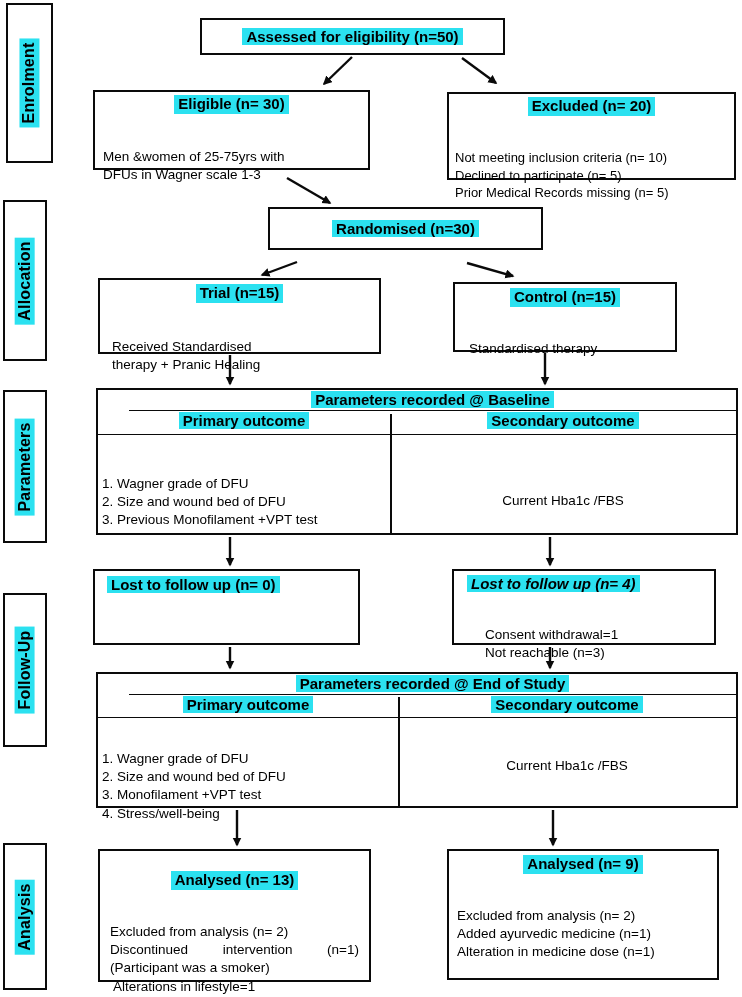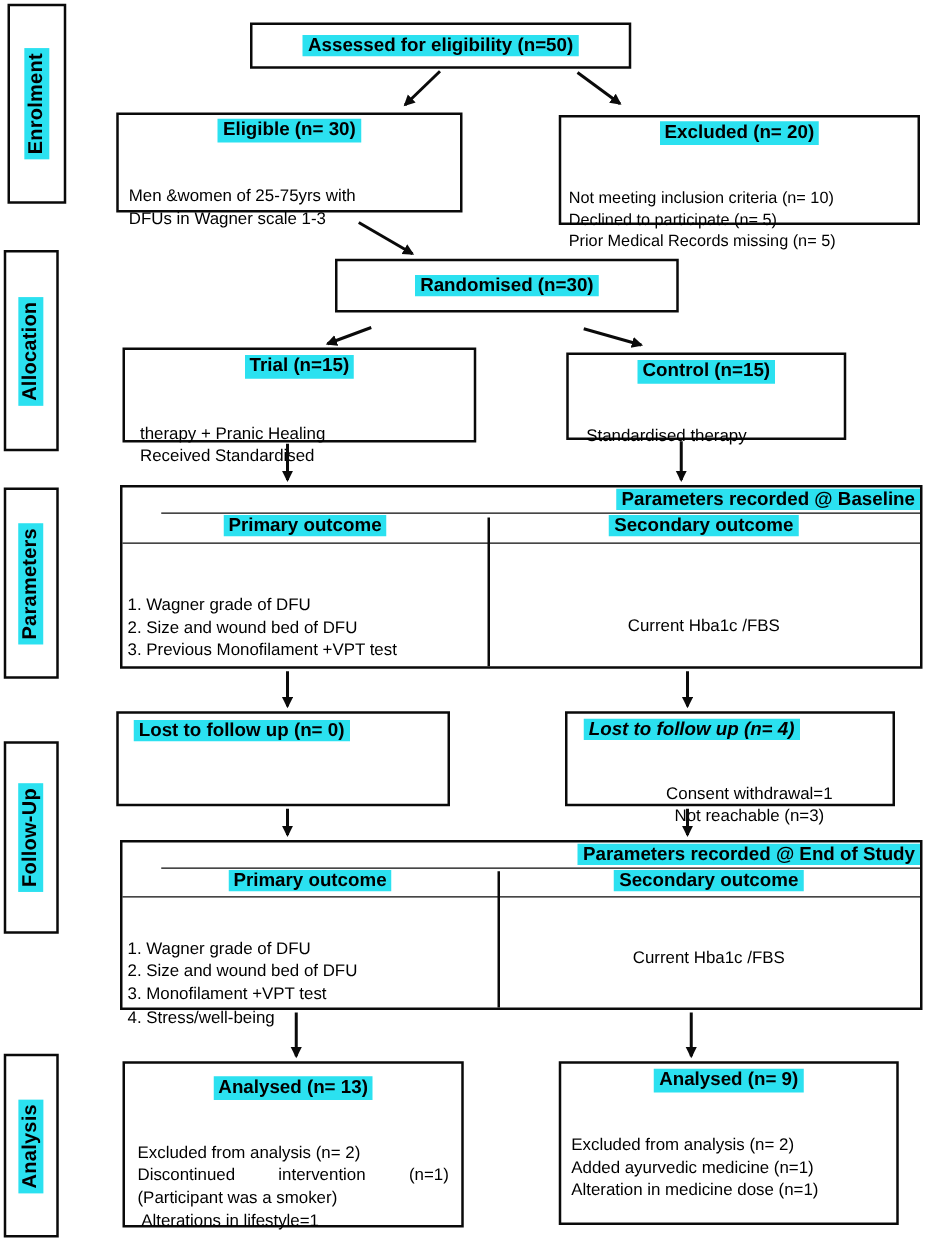--- a/index.html
+++ b/index.html
@@ -20,21 +20,21 @@
     transform:rotate(-90deg); white-space:nowrap; font-weight:bold;
     font-size:16px; background:var(--hl); padding:1px 4px; letter-spacing:0.2px;
   }
   .title-row { text-align:center; line-height:1.25; }
   .hl {
     background:var(--hl); font-weight:bold; font-size:15px; padding:0 4px;
     display:inline-block;
   }
   .body-text { font-size:13.5px; line-height:1.35;margin-top:32px; }
   .pad { padding:2px 8px; }
-  .tbl-title { text-align:right; border-bottom:1.5px solid #0a0a0a; padding:1px 0;margin-left:31px; }
+  .tbl-title { text-align:center; border-bottom:1.5px solid #0a0a0a; padding:1px 0;margin-left:31px; }
   .tbl-head { position:relative; border-bottom:1.5px solid #0a0a0a; padding:1px 0; }
   .cell-head { position:absolute; top:1px; text-align:center; }
   .vdiv { position:absolute; width:1.5px; background:#0a0a0a; }
   .arrows { position:absolute; left:0; top:0; z-index:5; pointer-events:none; }
   .list { padding:6px 4px 0 4px; }
   .just { text-align:justify; }
 </style>
 </head>
 <body>
 
@@ -104,22 +104,22 @@
 
   <div class="box" style="left:268px; top:207px; width:275px; height:43px; display:flex; align-items:center; justify-content:center;">
     <span class="hl">Randomised (n=30)</span>
   </div>
 
   <div class="box" style="left:98px; top:278px; width:283px; height:76px;">
     <div class="title-row" style="margin-top:3px;">
       <span class="hl">Trial (n=15)</span>
     </div>
     <div class="body-text" style="padding:3px 12px 0 12px;">
+      <div>Received Standardised</div>
       <div>therapy + Pranic Healing</div>
-      <div>Received Standardised</div>
     </div>
   </div>
 
   <div class="box" style="left:453px; top:282px; width:224px; height:70px;">
     <div class="title-row" style="margin-top:3px;">
       <span class="hl">Control (n=15)</span>
     </div>
     <div class="body-text" style="padding:1px 14px 0 14px;">
       <div>Standardised therapy</div>
     </div>
@@ -151,21 +151,21 @@
   <div class="box" style="left:93px; top:569px; width:267px; height:76px;">
     <div style="margin:5px 0 0 12px;">
       <span class="hl">Lost to follow up (n= 0)</span>
     </div>
   </div>
 
   <div class="box" style="left:452px; top:569px; width:264px; height:76px;">
     <div style="margin:4px 0 0 13px;font-style:italic;">
       <span class="hl">Lost to follow up (n= 4)</span>
     </div>
-    <div class="body-text" style="padding:1px 0 0 31px;text-align:center;">
+    <div class="body-text" style="padding:1px 0 0 31px;">
       <div>Consent withdrawal=1</div>
       <div>Not reachable (n=3)</div>
     </div>
   </div>
 
   <div class="box" style="left:96px; top:672px; width:642px; height:136px;">
     <div class="tbl-title">
       <span class="hl">Parameters recorded @ End of Study</span>
     </div>
     <div class="tbl-head" style="height:20px;">
@@ -182,21 +182,21 @@
       <div>2. Size and wound bed of DFU</div>
       <div>3. Monofilament +VPT test</div>
       <div>4. Stress/well-being</div>
     </div>
     <div style="position:absolute; left:300px; top:30px; right:0; height:60px; display:flex; align-items:center; justify-content:center;" class="body-text">
       <span>Current Hba1c /FBS</span>
     </div>
   </div>
 
   <div class="box" style="left:98px; top:849px; width:273px; height:133px;">
-    <div class="title-row" style="margin-top:9px;">
+    <div class="title-row" style="margin-top:19px;">
       <span class="hl">Analysed (n= 13)</span>
     </div>
     <div class="body-text" style="padding:1px 10px 0 10px;">
       <div>Excluded from analysis (n= 2)</div>
       <div class="just">Discontinued intervention (n=1) (Participant was a smoker)</div>
       <div style="padding-left:3px;">Alterations in lifestyle=1</div>
     </div>
   </div>
 
   <div class="box" style="left:447px; top:849px; width:272px; height:131px;">

